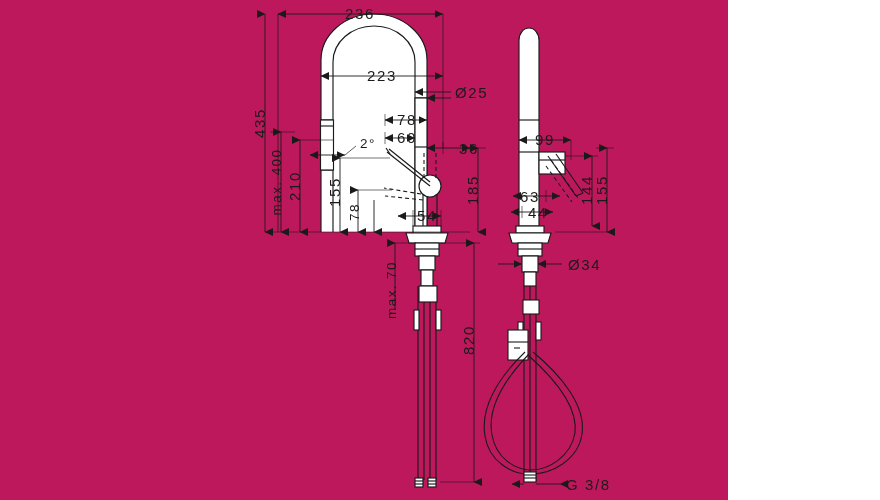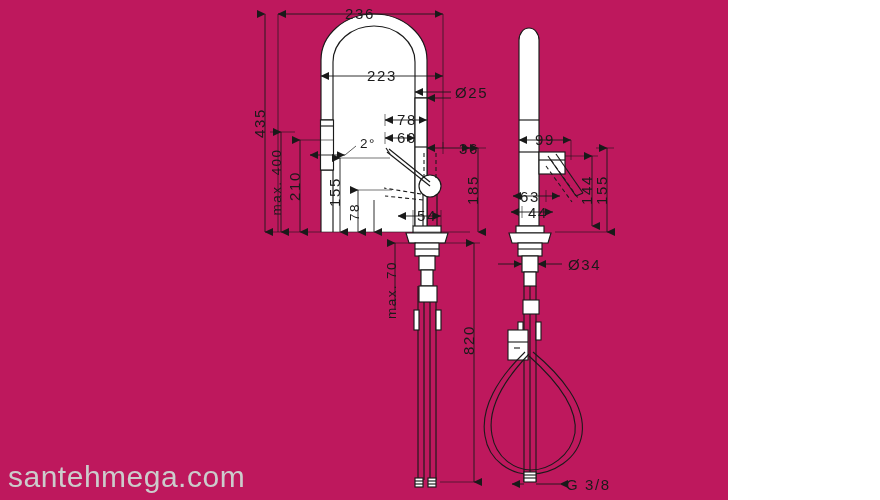--- a/index.html
+++ b/index.html
@@ -311,14 +311,13 @@
       <text class="dim" x="538" y="218" text-anchor="middle">44</text>
 
       <text class="dim" x="592" y="190" text-anchor="middle" transform="rotate(-90 592 190)">144</text>
 
       <text class="dim" x="607" y="190" text-anchor="middle" transform="rotate(-90 607 190)">155</text>
 
       <text class="dim" x="568" y="270" text-anchor="start">Ø34</text>
     </g>
   </svg>
 
-  <div class="watermark">santehmega.com</div>
 </div>
 
 </body></html>

